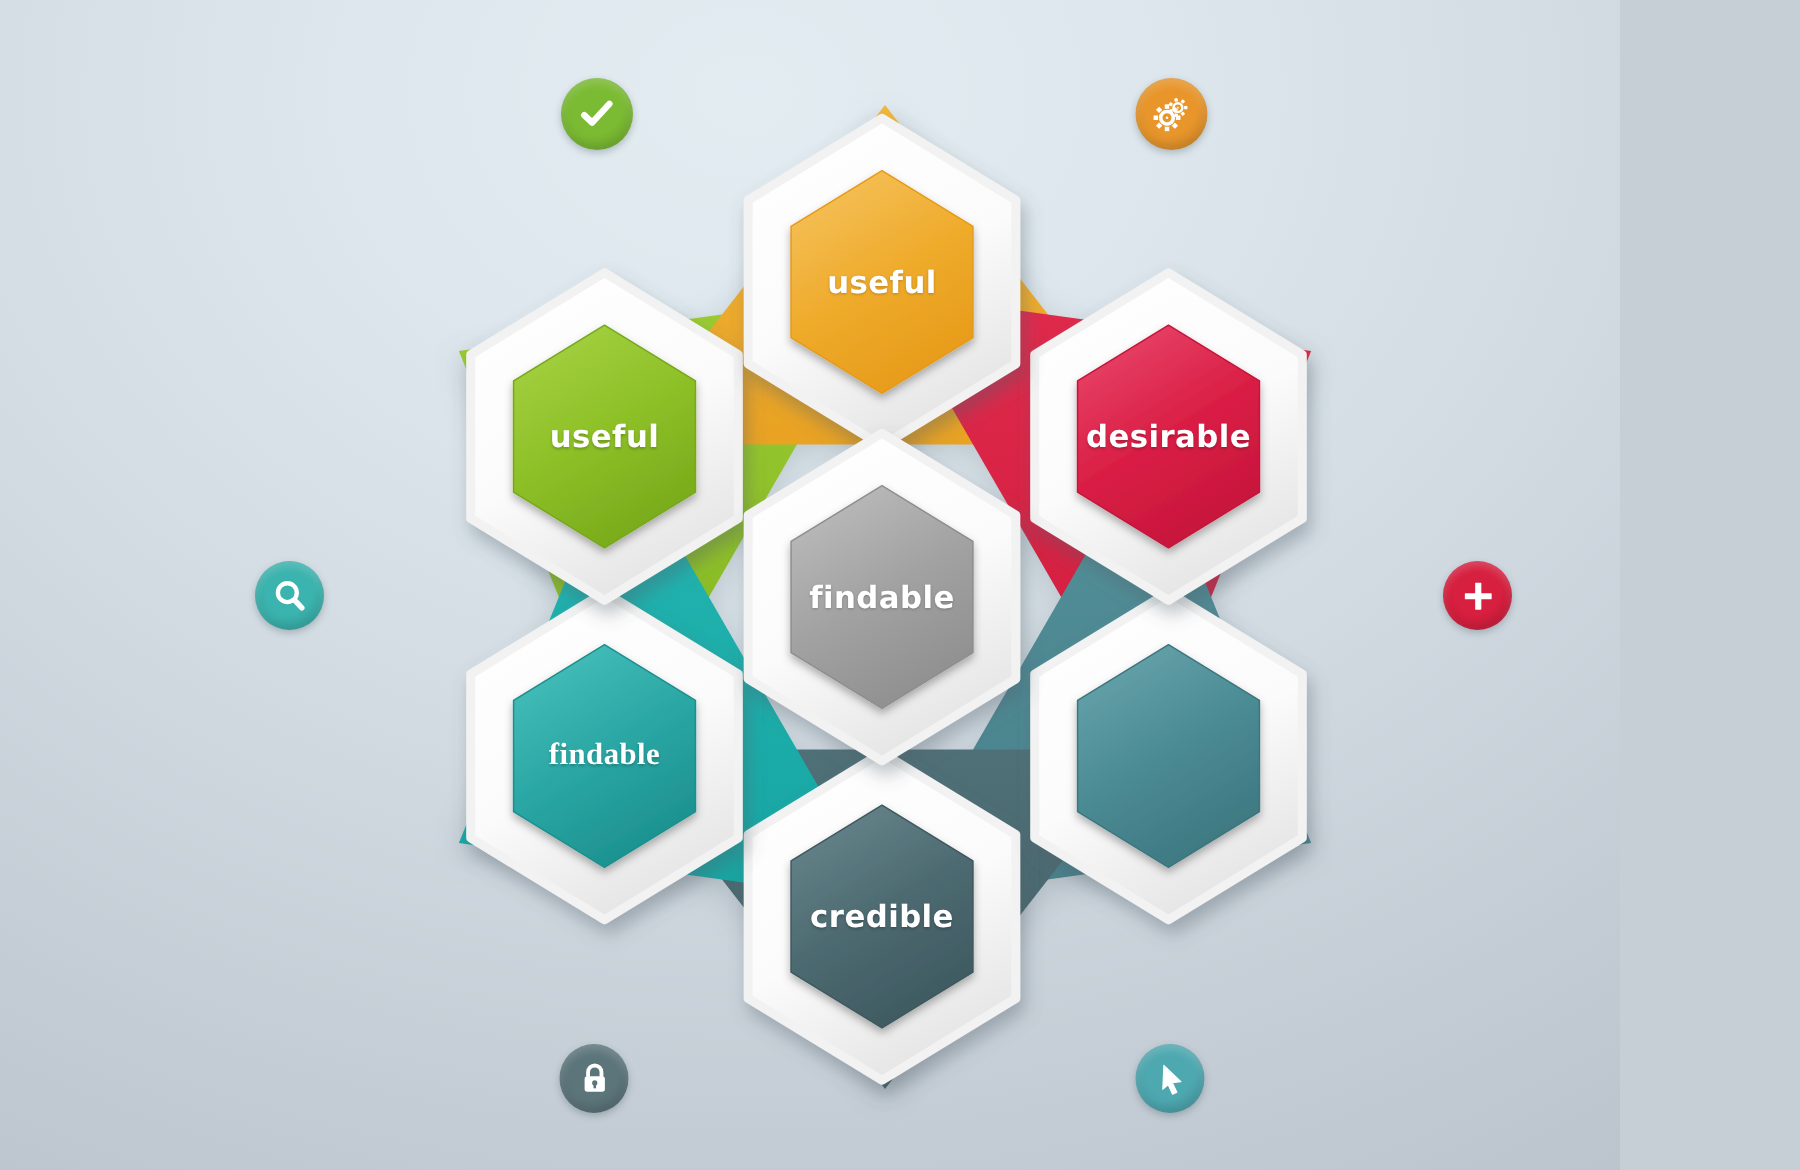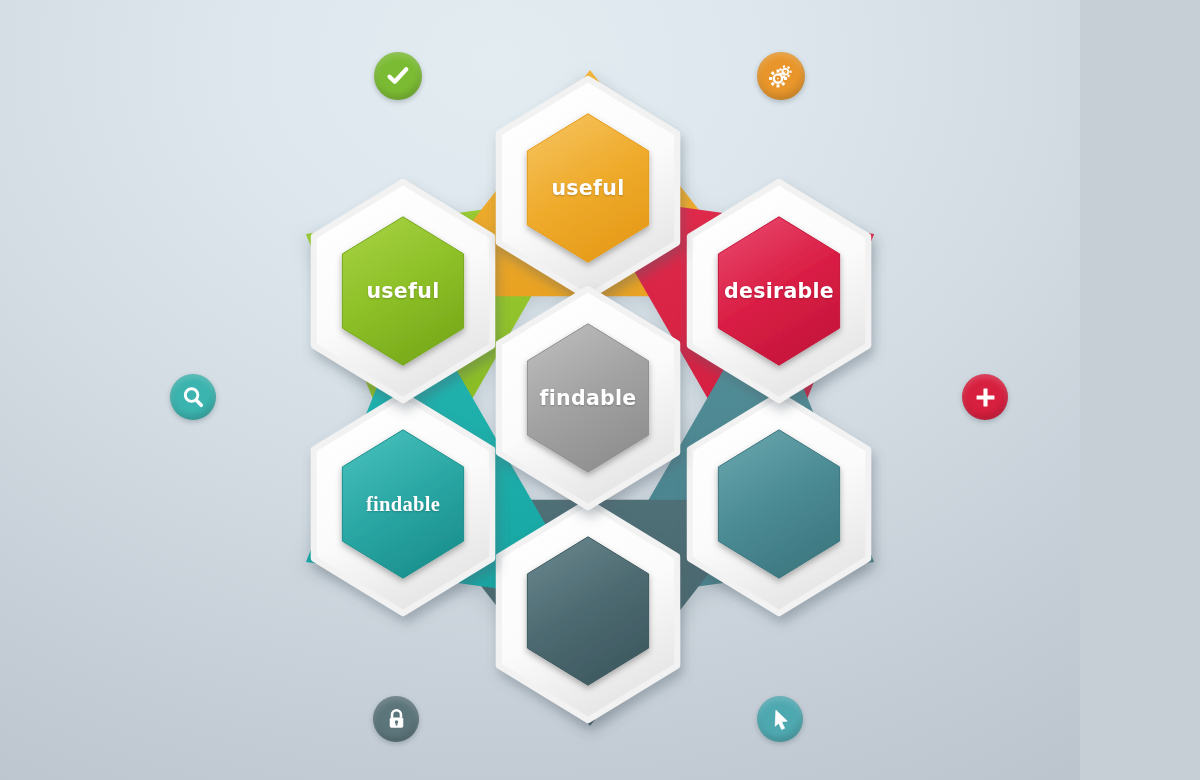--- a/index.html
+++ b/index.html
@@ -266,20 +266,21 @@
             <filter id="shhx6" x="-40%" y="-40%" width="180%" height="180%">
               <feDropShadow dx="3" dy="7" stdDeviation="6" flood-color="#51606a" flood-opacity="0.38"></feDropShadow>
             </filter>
             <filter id="ishx6" x="-30%" y="-30%" width="160%" height="160%">
               <feDropShadow dx="0" dy="3" stdDeviation="3" flood-color="#000000" flood-opacity="0.30"></feDropShadow>
             </filter>
           </defs>
           <polygon points="107.00,13.82 196.20,68.41 196.20,177.59 107.00,232.18 17.80,177.59 17.80,68.41" fill="url(#frhx6)" stroke="#f2f2f2" stroke-width="6" stroke-linejoin="round" filter="url(#shhx6)"></polygon>
           <polygon points="107.00,48.80 167.62,85.90 167.62,160.10 107.00,197.20 46.38,160.10 46.38,85.90" fill="url(#inhx6)" stroke="#3d585f" stroke-width="1" stroke-linejoin="round" filter="url(#ishx6)"></polygon>
         </svg>
+        <div class="label">credible</div>
       </div>
     </div>
 
   <div id="badgelayer">
       <div class="badge" style="left: 374px; top: 52px; width: 48px; height: 48px; background: radial-gradient(circle at 35% 28%, rgb(123, 187, 51) 0%, rgb(123, 187, 51) 55%, rgba(0, 0, 0, 0.12) 100%), rgb(123, 187, 51);">
         <span>
           <svg width="30" height="30" viewBox="0 0 24 24">
             <path d="M5.2 12.6 L9.4 16.6 L18.6 6.6" fill="none" stroke="#ffffff" stroke-width="3.4" stroke-linecap="round" stroke-linejoin="round"></path>
           </svg>
         </span>

